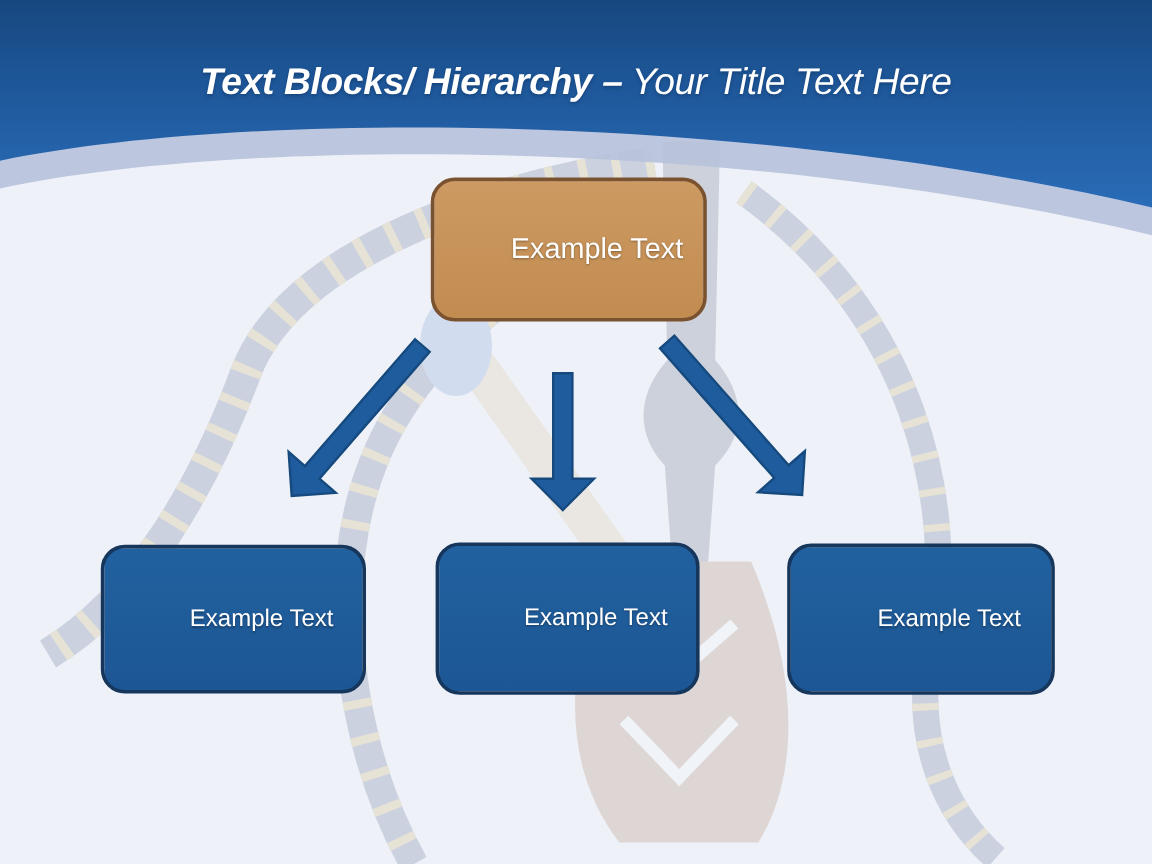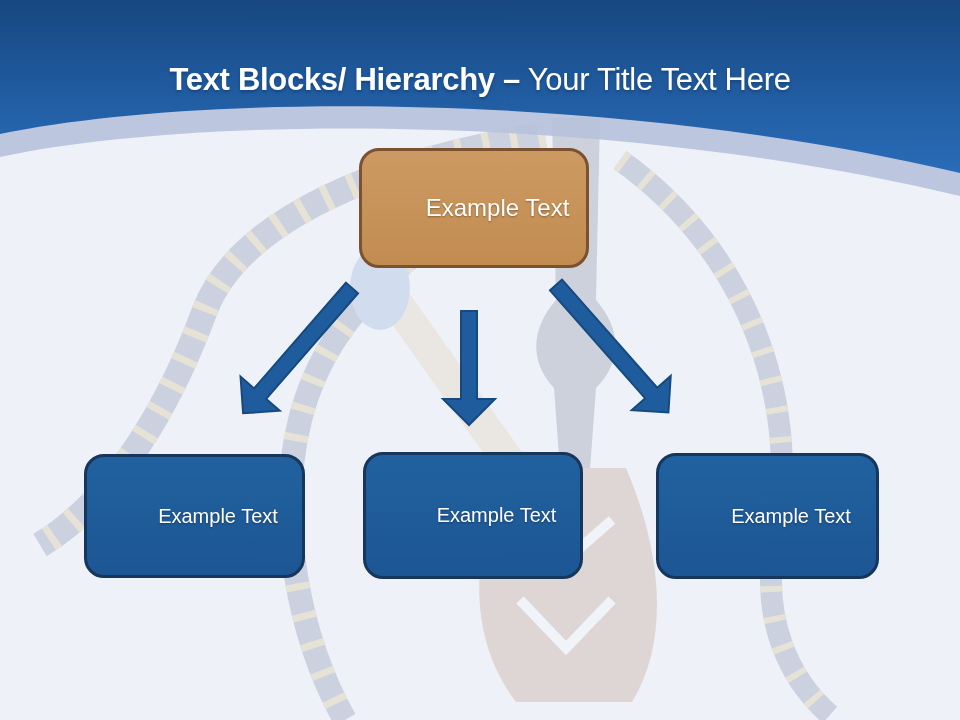--- a/index.html
+++ b/index.html
@@ -15,28 +15,29 @@
   }
 
   .bg-svg {
     position: absolute;
     left: 0; top: 0;
     width: 960px; height: 720px;
   }
 
   .slide-title {
     position: absolute;
-    left: 0; top: 62px;
+    left: 0; top: 50px;
     width: 960px;
     text-align: center;
     color: #ffffff;
     font-size: 31px;
     letter-spacing: -0.3px;
     text-shadow: 0 2px 3px rgba(10,30,60,0.35);
     white-space: nowrap;
+    font-style: italic;
   }
   .slide-title .bold { font-weight: 700; }
   .slide-title .regular { font-weight: 400; }
 
   .node {
     position: absolute;
     display: flex;
     align-items: center;
     justify-content: center;
     border-radius: 20px;

